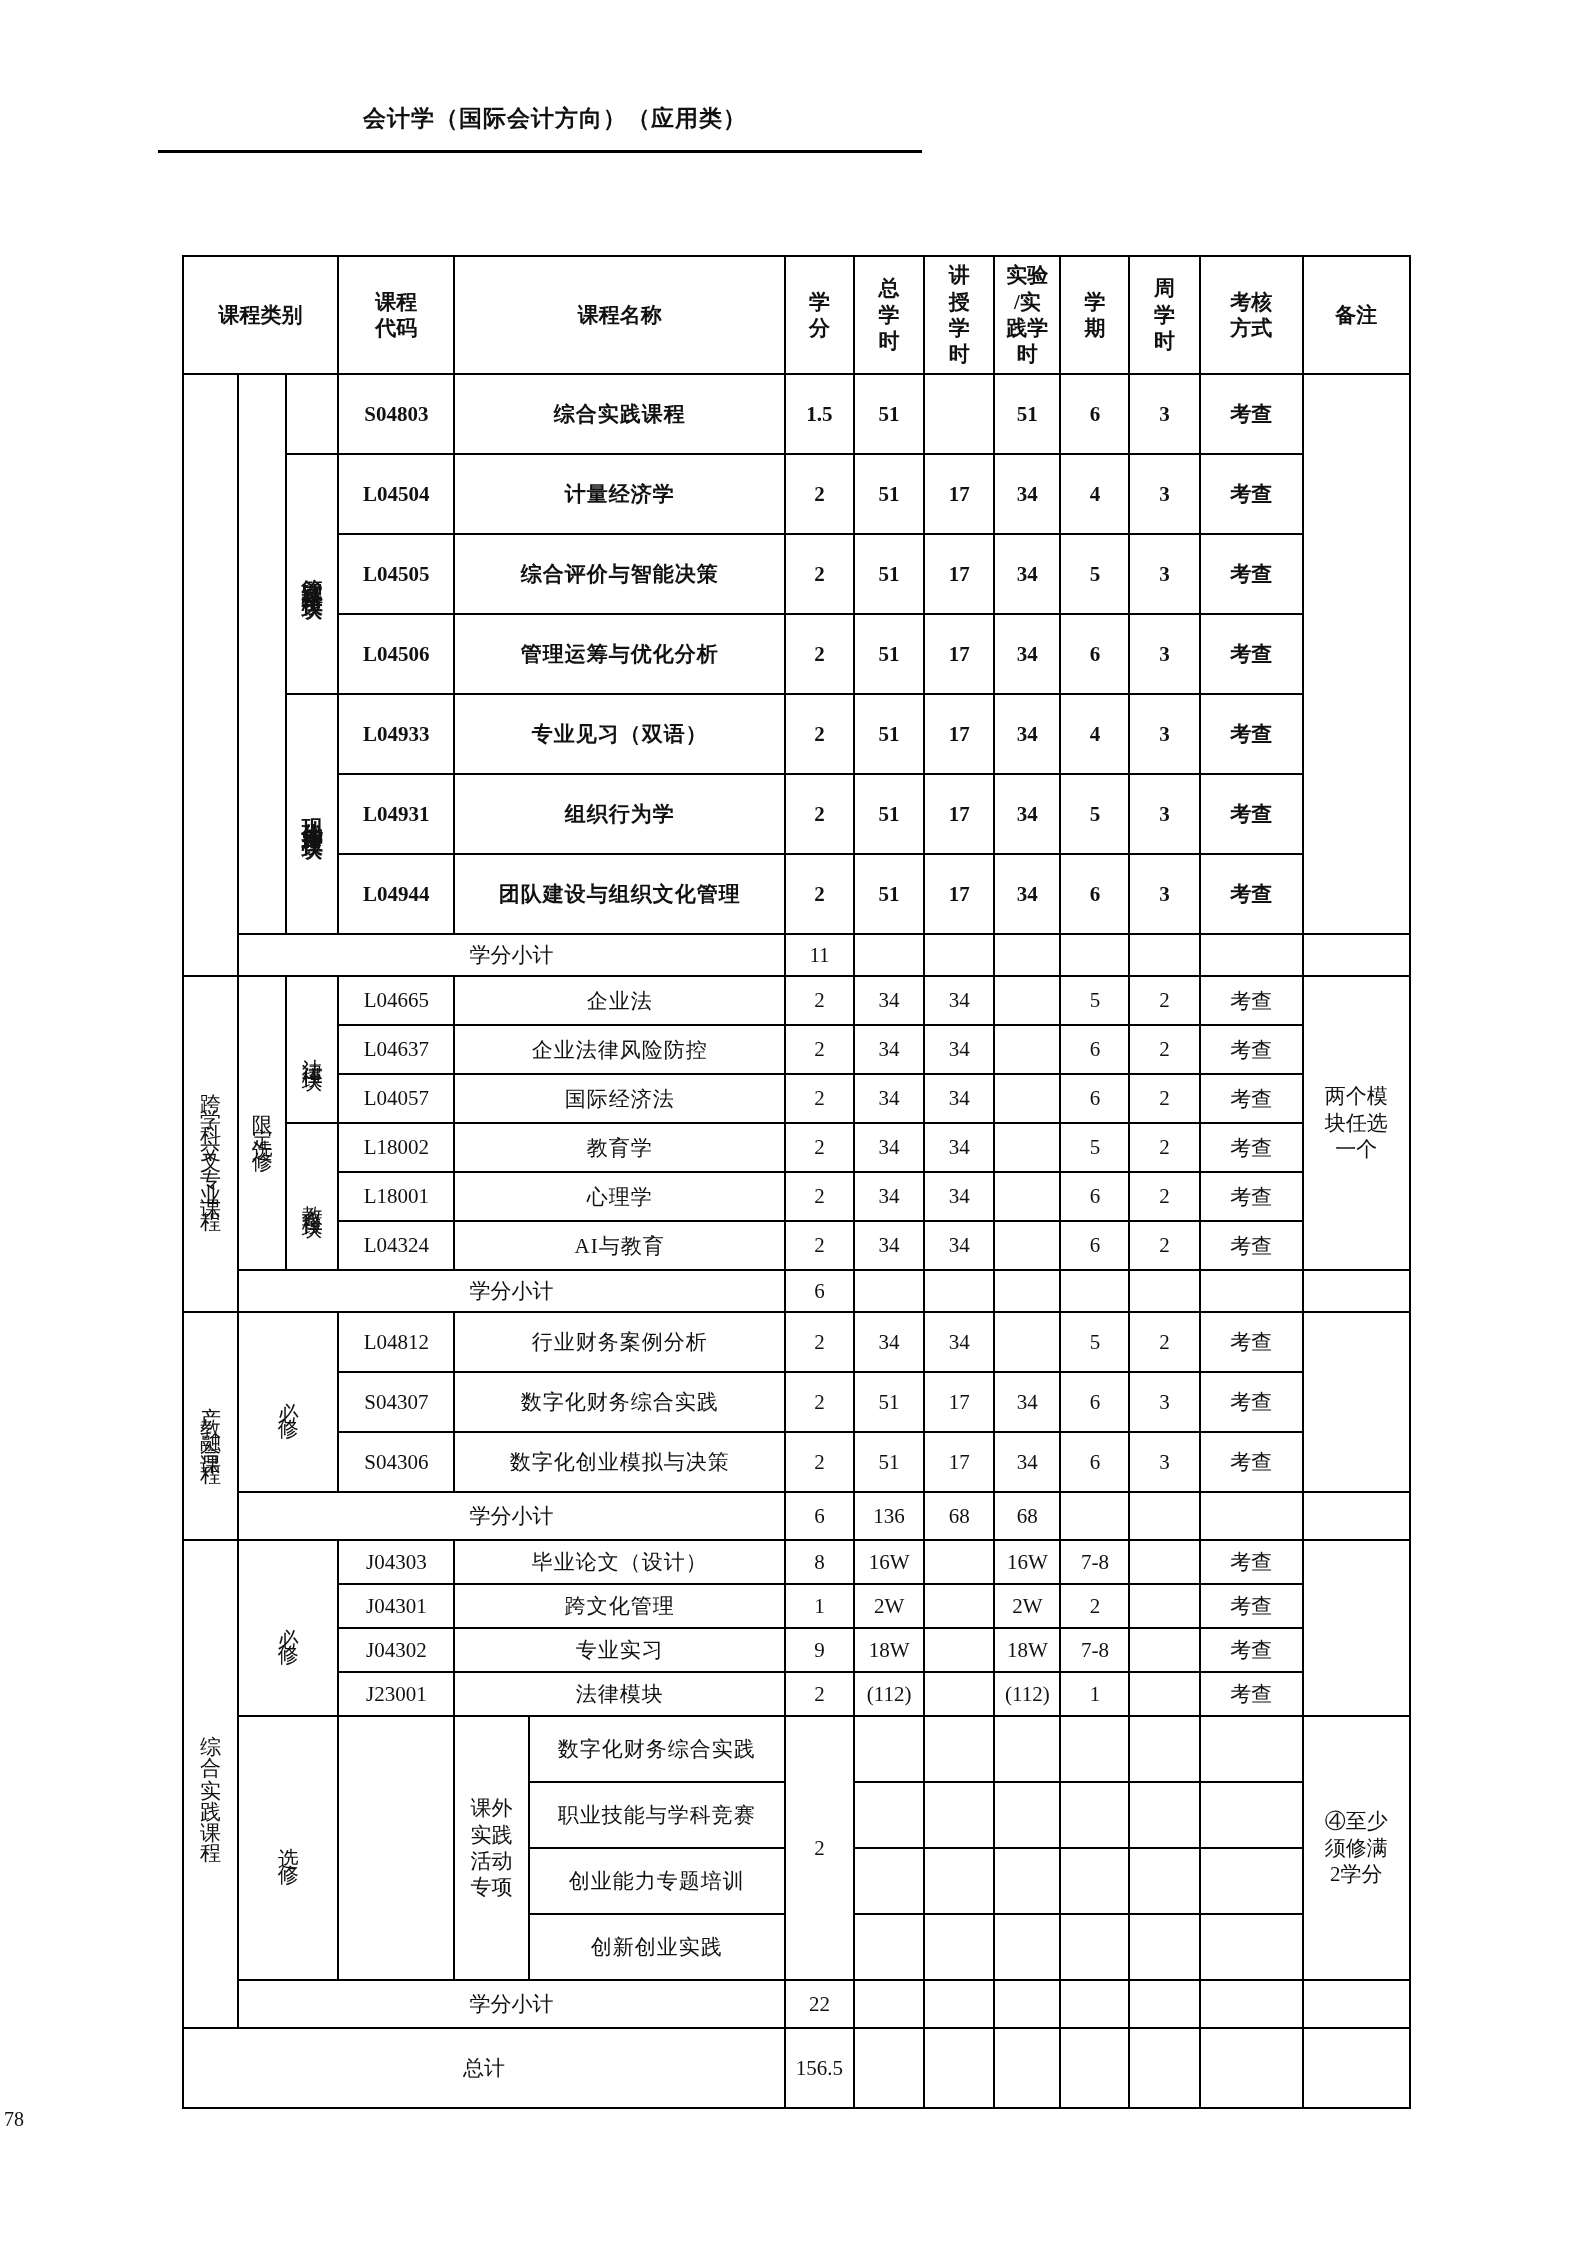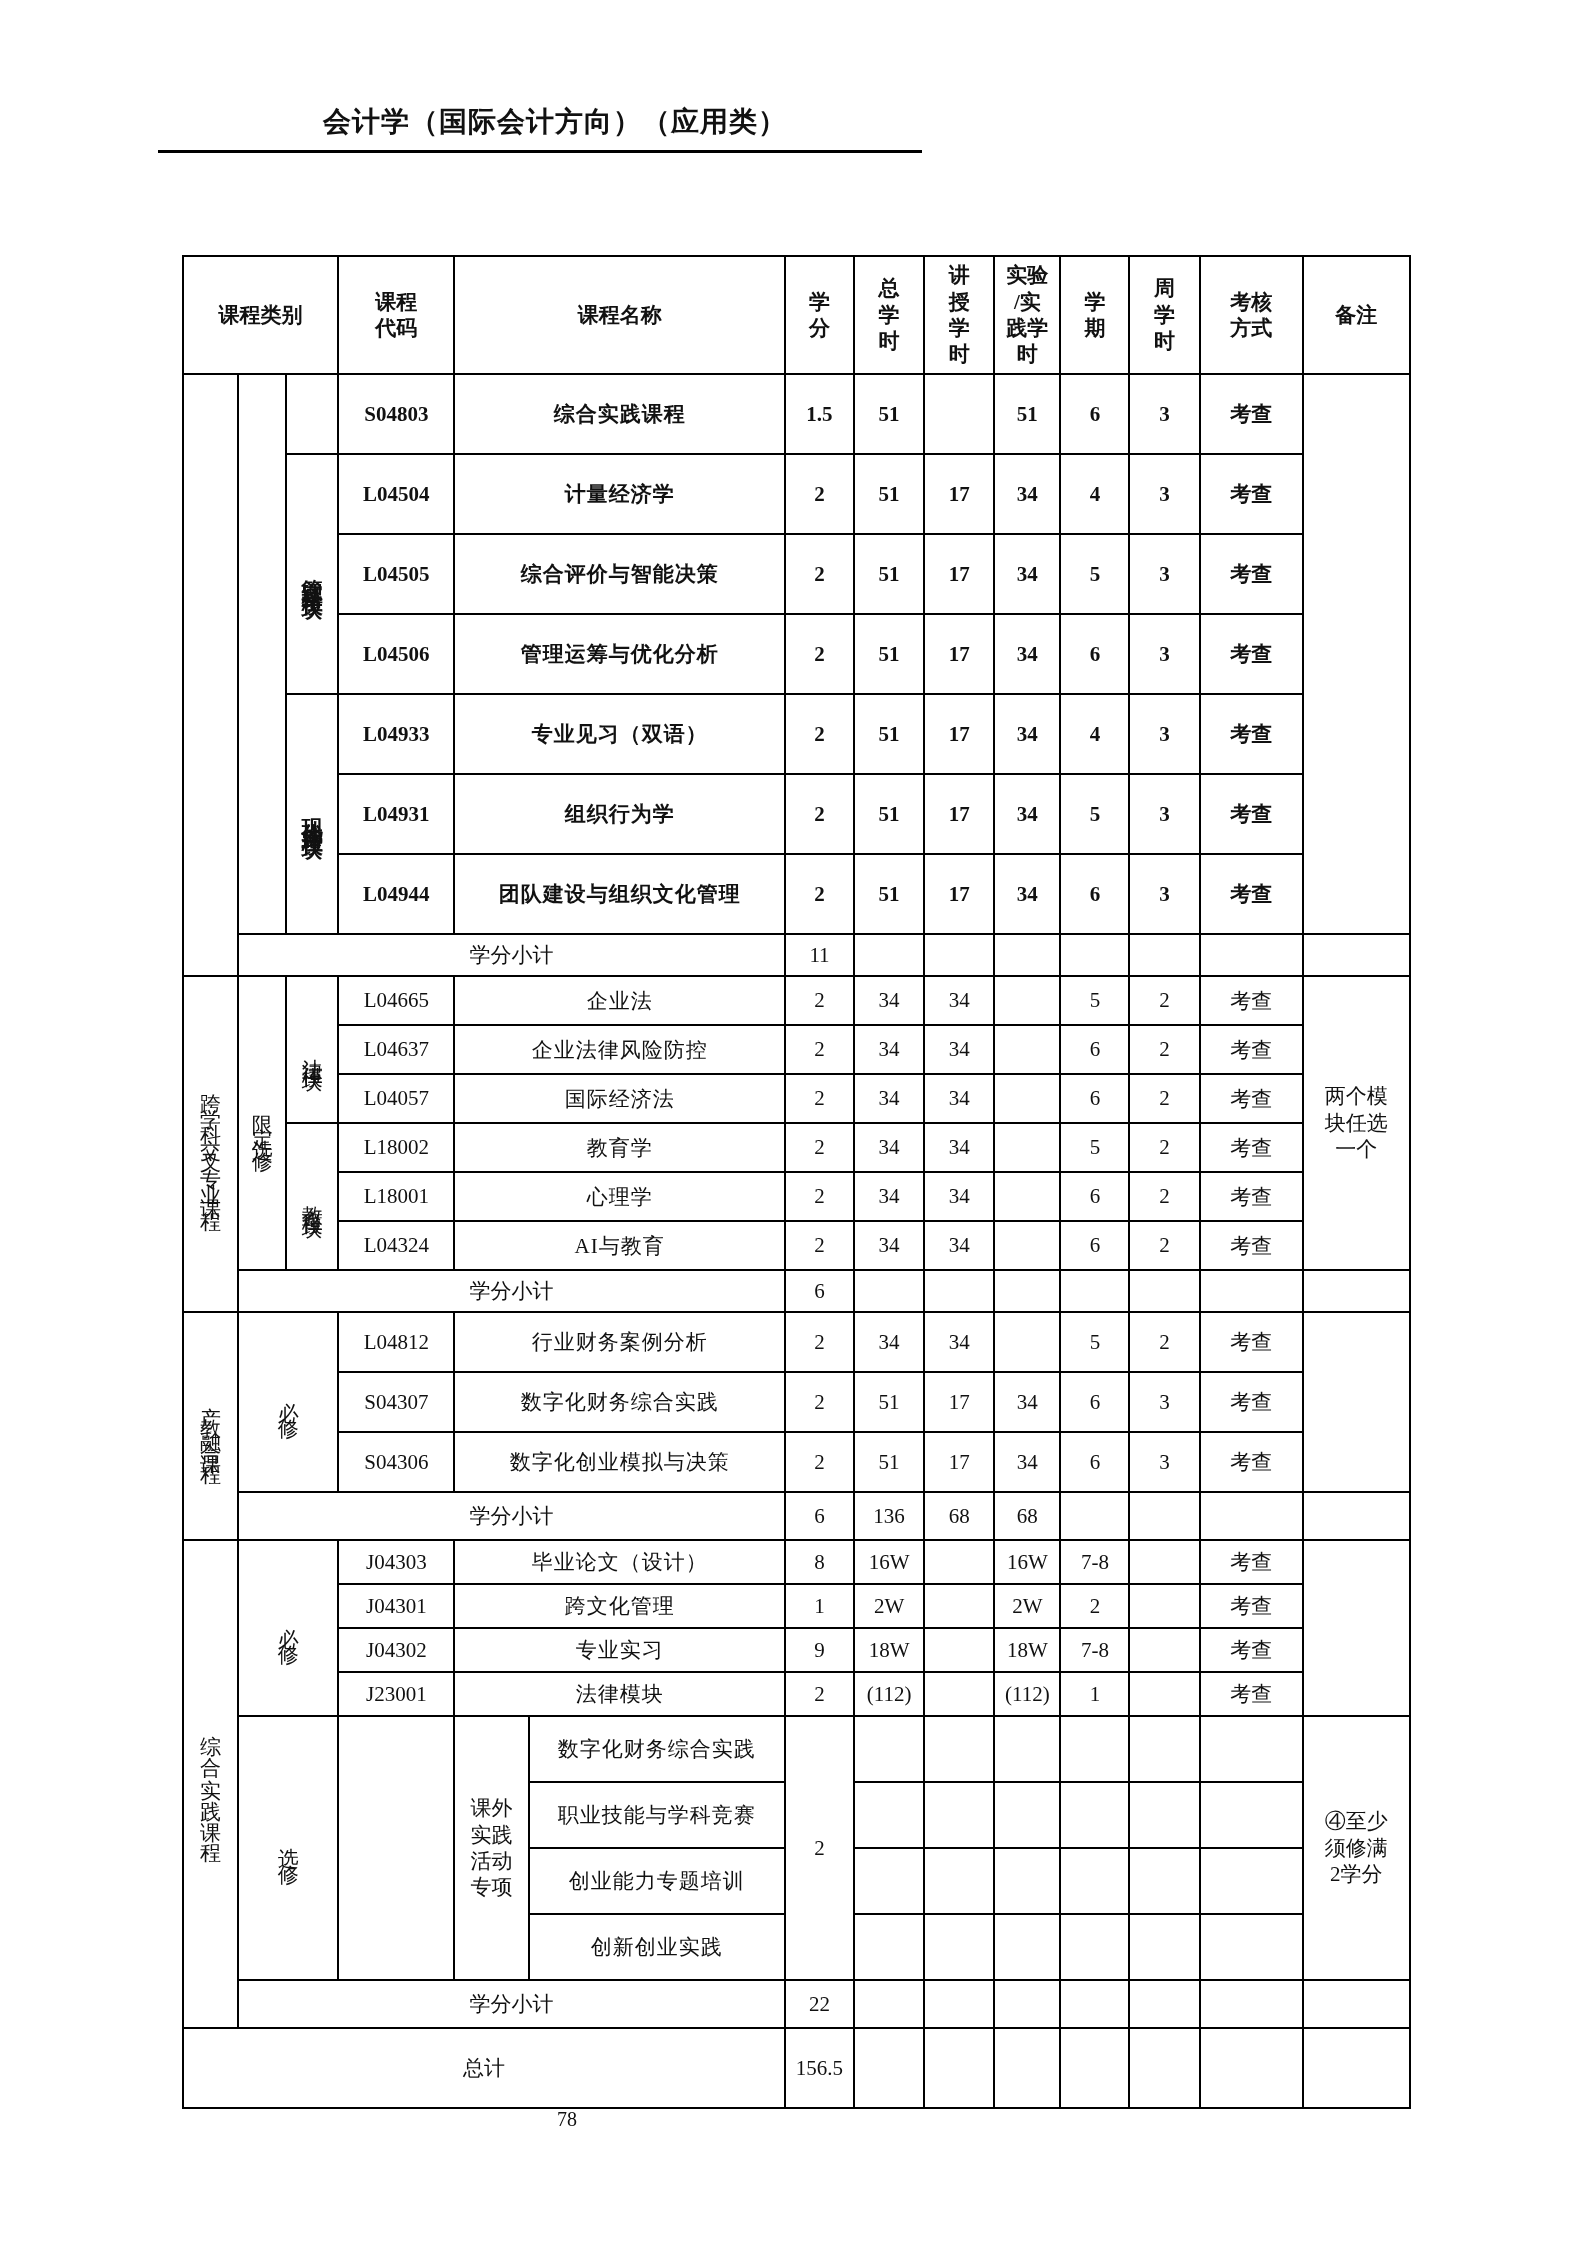--- a/index.html
+++ b/index.html
@@ -3,21 +3,21 @@
 <meta charset="utf-8">
 <style>
   html,body{margin:0;padding:0;background:#ffffff;}
   body{
     width:1586px;height:2245px;position:relative;
     font-family:"Liberation Serif","DejaVu Serif",serif;
     color:#111;
   }
   .page-title{
     position:absolute;left:135px;top:103px;width:840px;
-    text-align:center;font-size:28px;font-weight:bold;letter-spacing:1px;
+    text-align:center;font-size:23px;font-weight:bold;letter-spacing:1px;
   }
   .title-rule{
     position:absolute;left:158px;top:150px;width:764px;height:3px;background:#000;
   }
   table.cur{
     position:absolute;left:182px;top:255px;
     border-collapse:collapse;table-layout:fixed;width:1229px;
     font-size:21px;
   }
   td{
@@ -39,21 +39,21 @@
   tr.h-head{height:118px;}
   tr.r-s1{height:80px;font-weight:bold;}
   tr.r-sub{height:42px;}
   tr.r-s2{height:49px;}
   tr.r-s3{height:60px;}
   tr.r-sub3{height:48px;}
   tr.r-s4a{height:44px;}
   tr.r-s4b{height:66px;}
   tr.r-total{height:80px;}
   .page-number{
-    position:absolute;left:12px;top:2108px;width:1110px;text-align:center;font-size:20px;
+    position:absolute;left:4px;top:2108px;width:1110px;font-size:20px;
   }
 </style>
 </head>
 <body>
 
 <div class="page-title">会计学（国际会计方向）（应用类）</div>
 <div class="title-rule"></div>
 
 <table class="cur">
 <colgroup>

